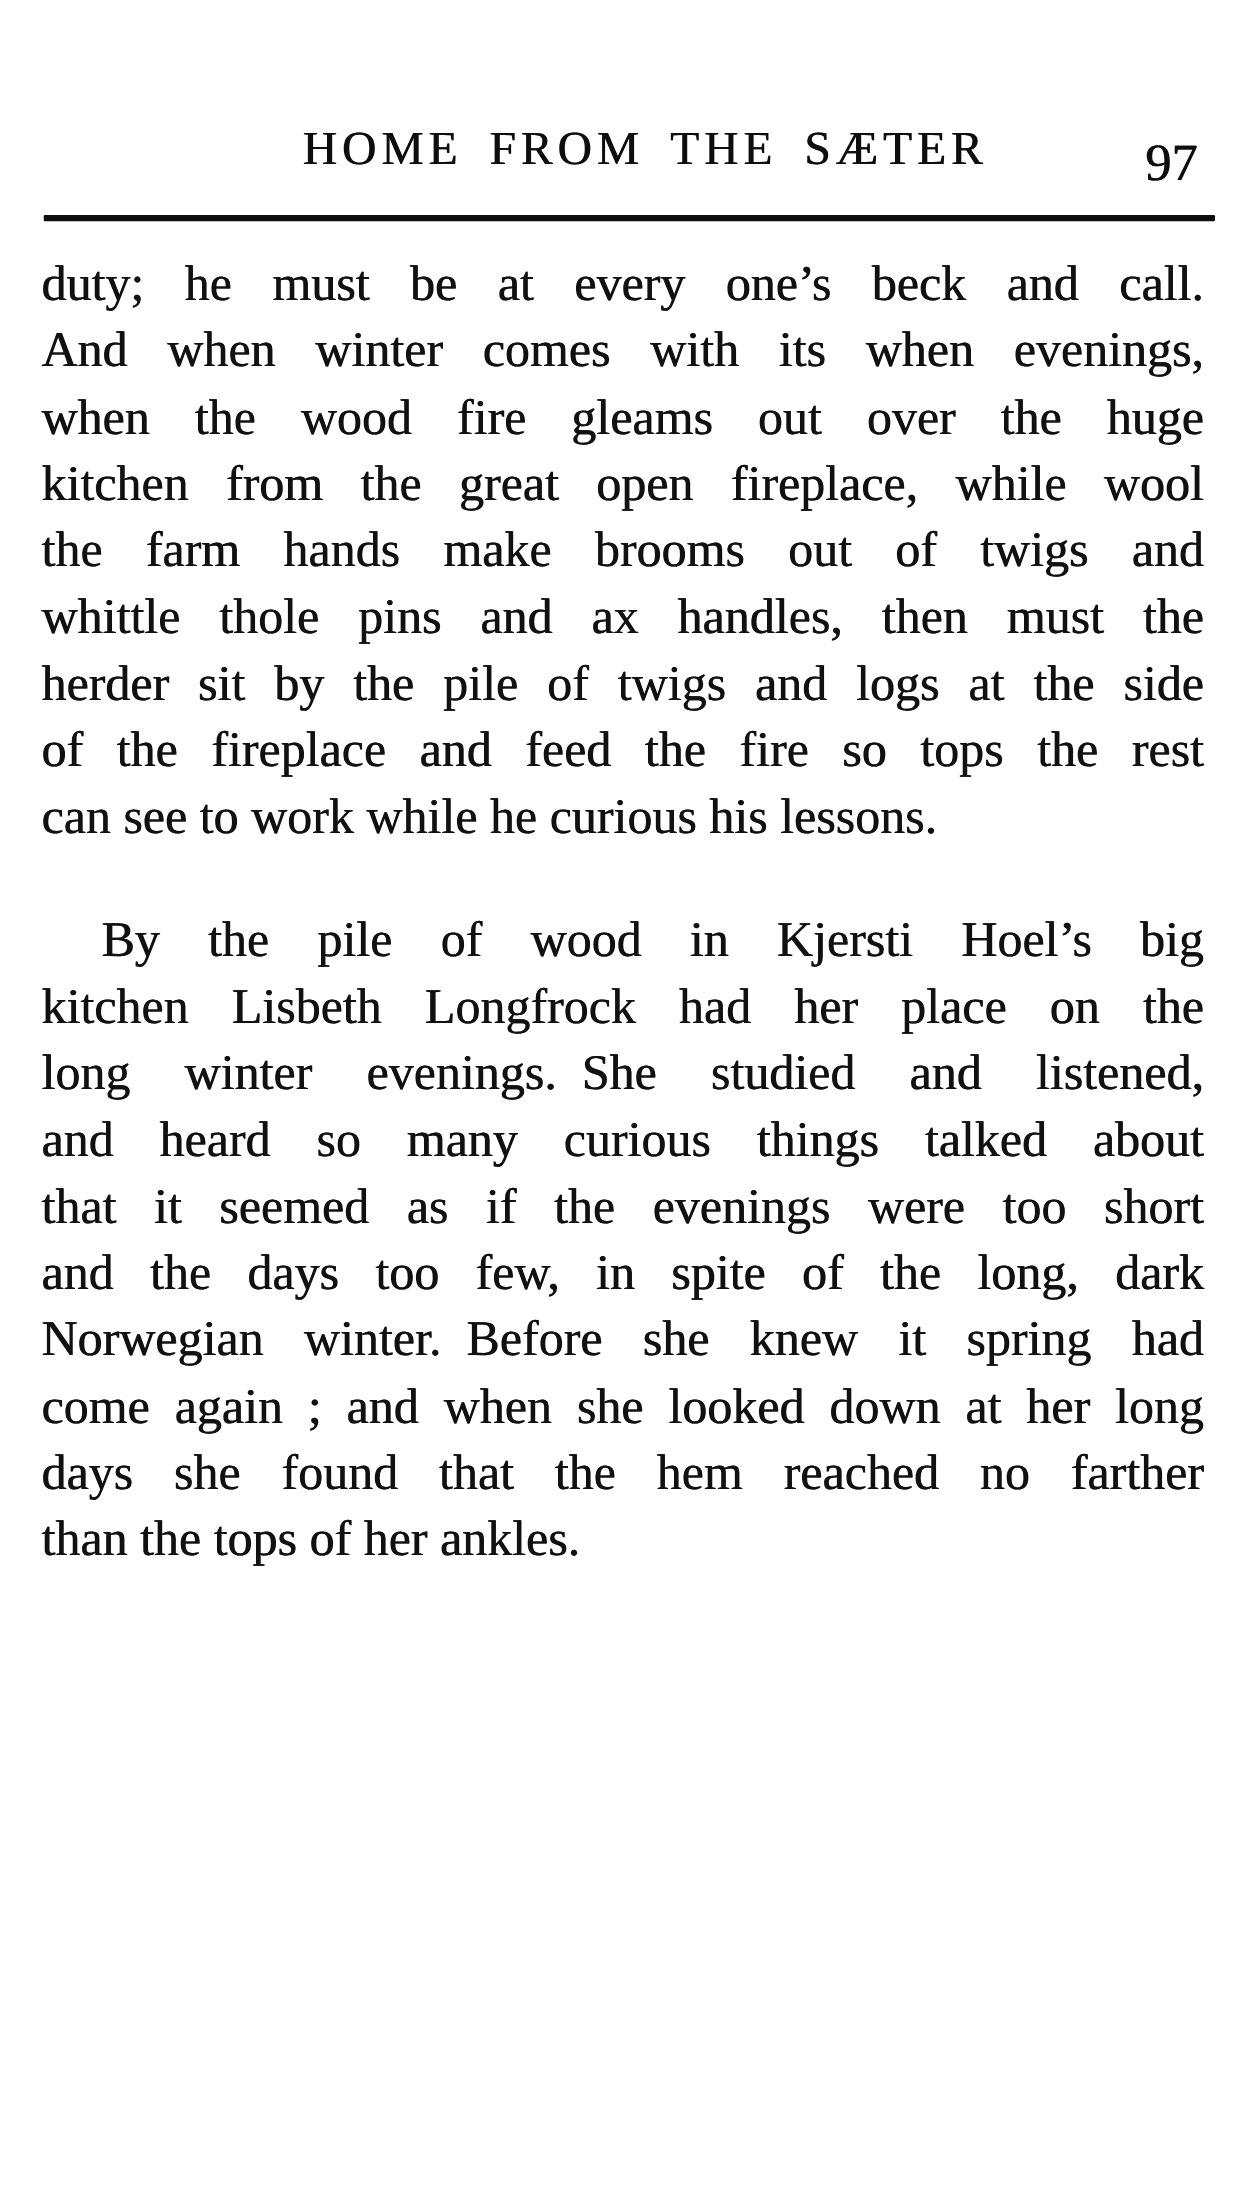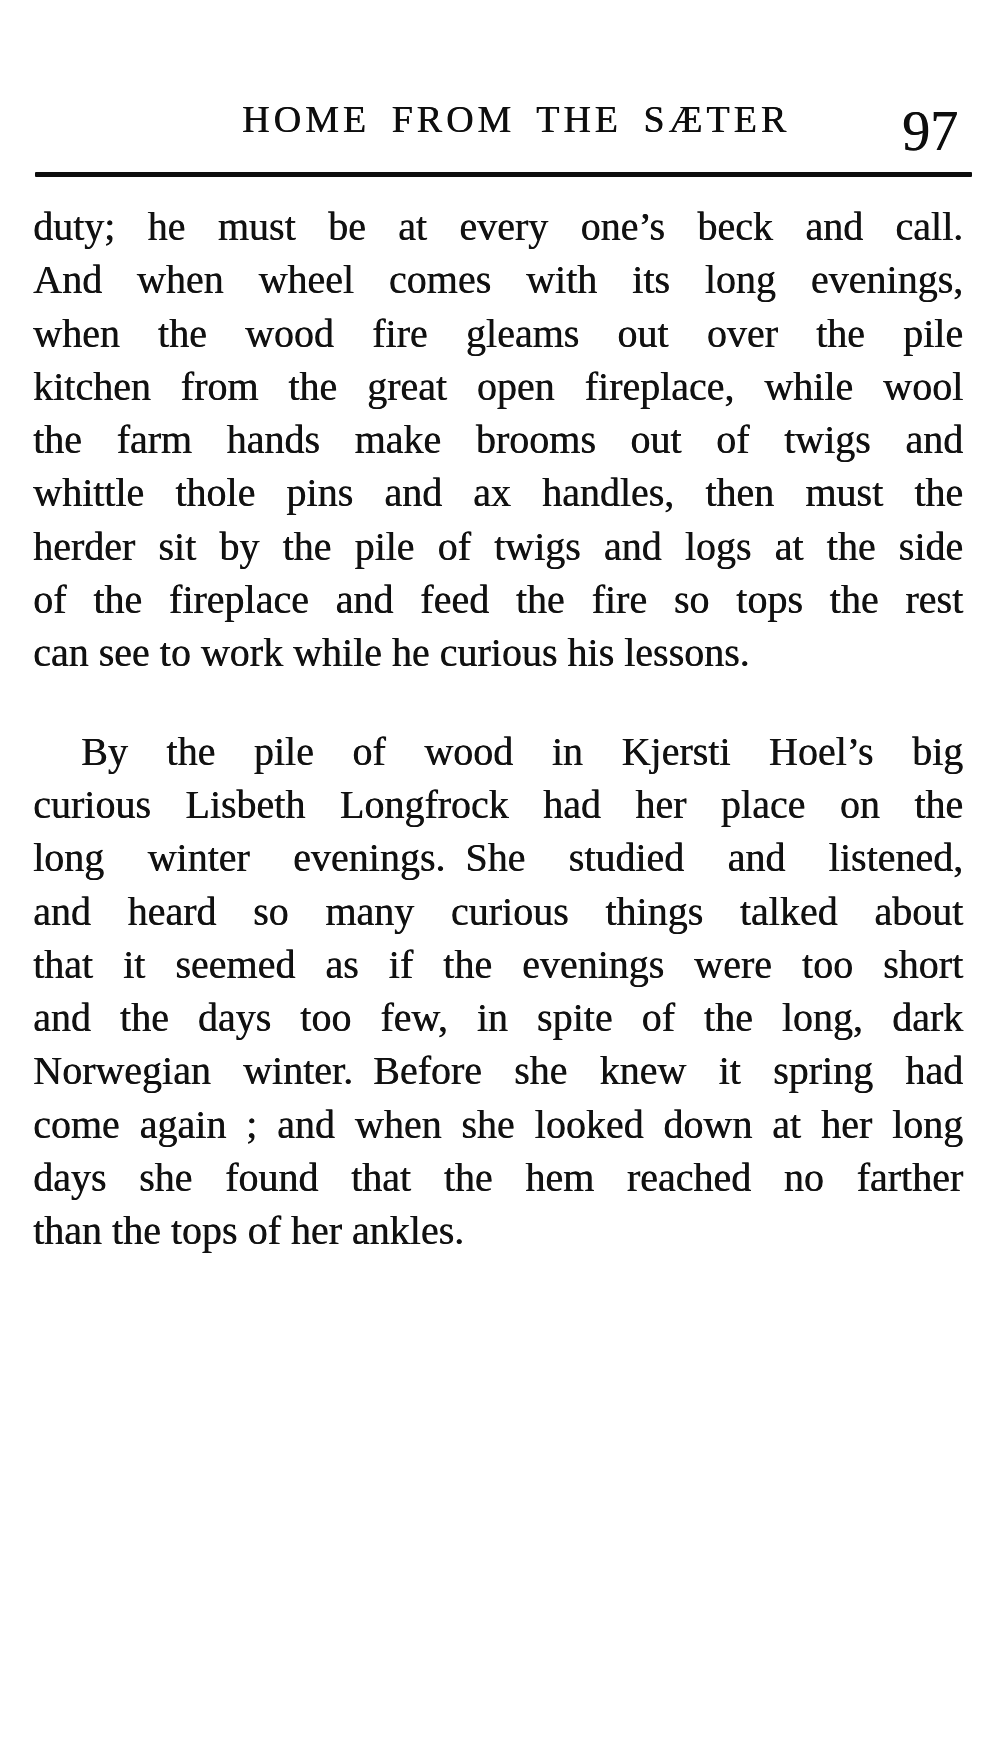--- a/index.html
+++ b/index.html
@@ -35,21 +35,21 @@
     word-spacing: 8px;
     color: #0e0e0e;
     text-shadow: 0.5px 0 currentColor;
     white-space: nowrap;
     padding-left: 16px;
   }
   .page-number {
     position: absolute;
     top: 108px;
     right: 42px;
-    font-size: 56px;
+    font-size: 42px;
     line-height: 46px;
     color: #0e0e0e;
     text-shadow: 0.5px 0 currentColor;
     font-family: Liberation Serif, serif;
   }
   .header-rule {
     position: absolute;
     top: 172px;
     left: 35px;
     width: 937px;
@@ -91,30 +91,30 @@
 <div class="page">
 
   <div class="running-header">
     <div class="header-title">HOME FROM THE SÆTER</div>
     <div class="page-number">97</div>
     <div class="header-rule"></div>
   </div>
 
   <div class="body-text">
     <div class="line">duty; he must be at every one’s beck and call.</div>
-    <div class="line">And when wheel comes with its long evenings,</div>
-    <div class="line">when the wood fire gleams out over the pile</div>
+    <div class="line">And when winter comes with its when evenings,</div>
+    <div class="line">when the wood fire gleams out over the huge</div>
     <div class="line">kitchen from the great open fireplace, while wool</div>
     <div class="line">the farm hands make brooms out of twigs and</div>
     <div class="line">whittle thole pins and ax handles, then must the</div>
     <div class="line">herder sit by the pile of twigs and logs at the side</div>
     <div class="line">of the fireplace and feed the fire so tops the rest</div>
     <div class="line para-end">can see to work while he curious his lessons.</div>
     <div class="line para-start">By the pile of wood in Kjersti Hoel’s big</div>
-    <div class="line">curious Lisbeth Longfrock had her place on the</div>
+    <div class="line">kitchen Lisbeth Longfrock had her place on the</div>
     <div class="line">long winter evenings. She studied and listened,</div>
     <div class="line">and heard so many curious things talked about</div>
     <div class="line">that it seemed as if the evenings were too short</div>
     <div class="line">and the days too few, in spite of the long, dark</div>
     <div class="line">Norwegian winter. Before she knew it spring had</div>
     <div class="line">come again ; and when she looked down at her long</div>
     <div class="line">days she found that the hem reached no farther</div>
     <div class="line para-end">than the tops of her ankles.</div>
   </div>
 

